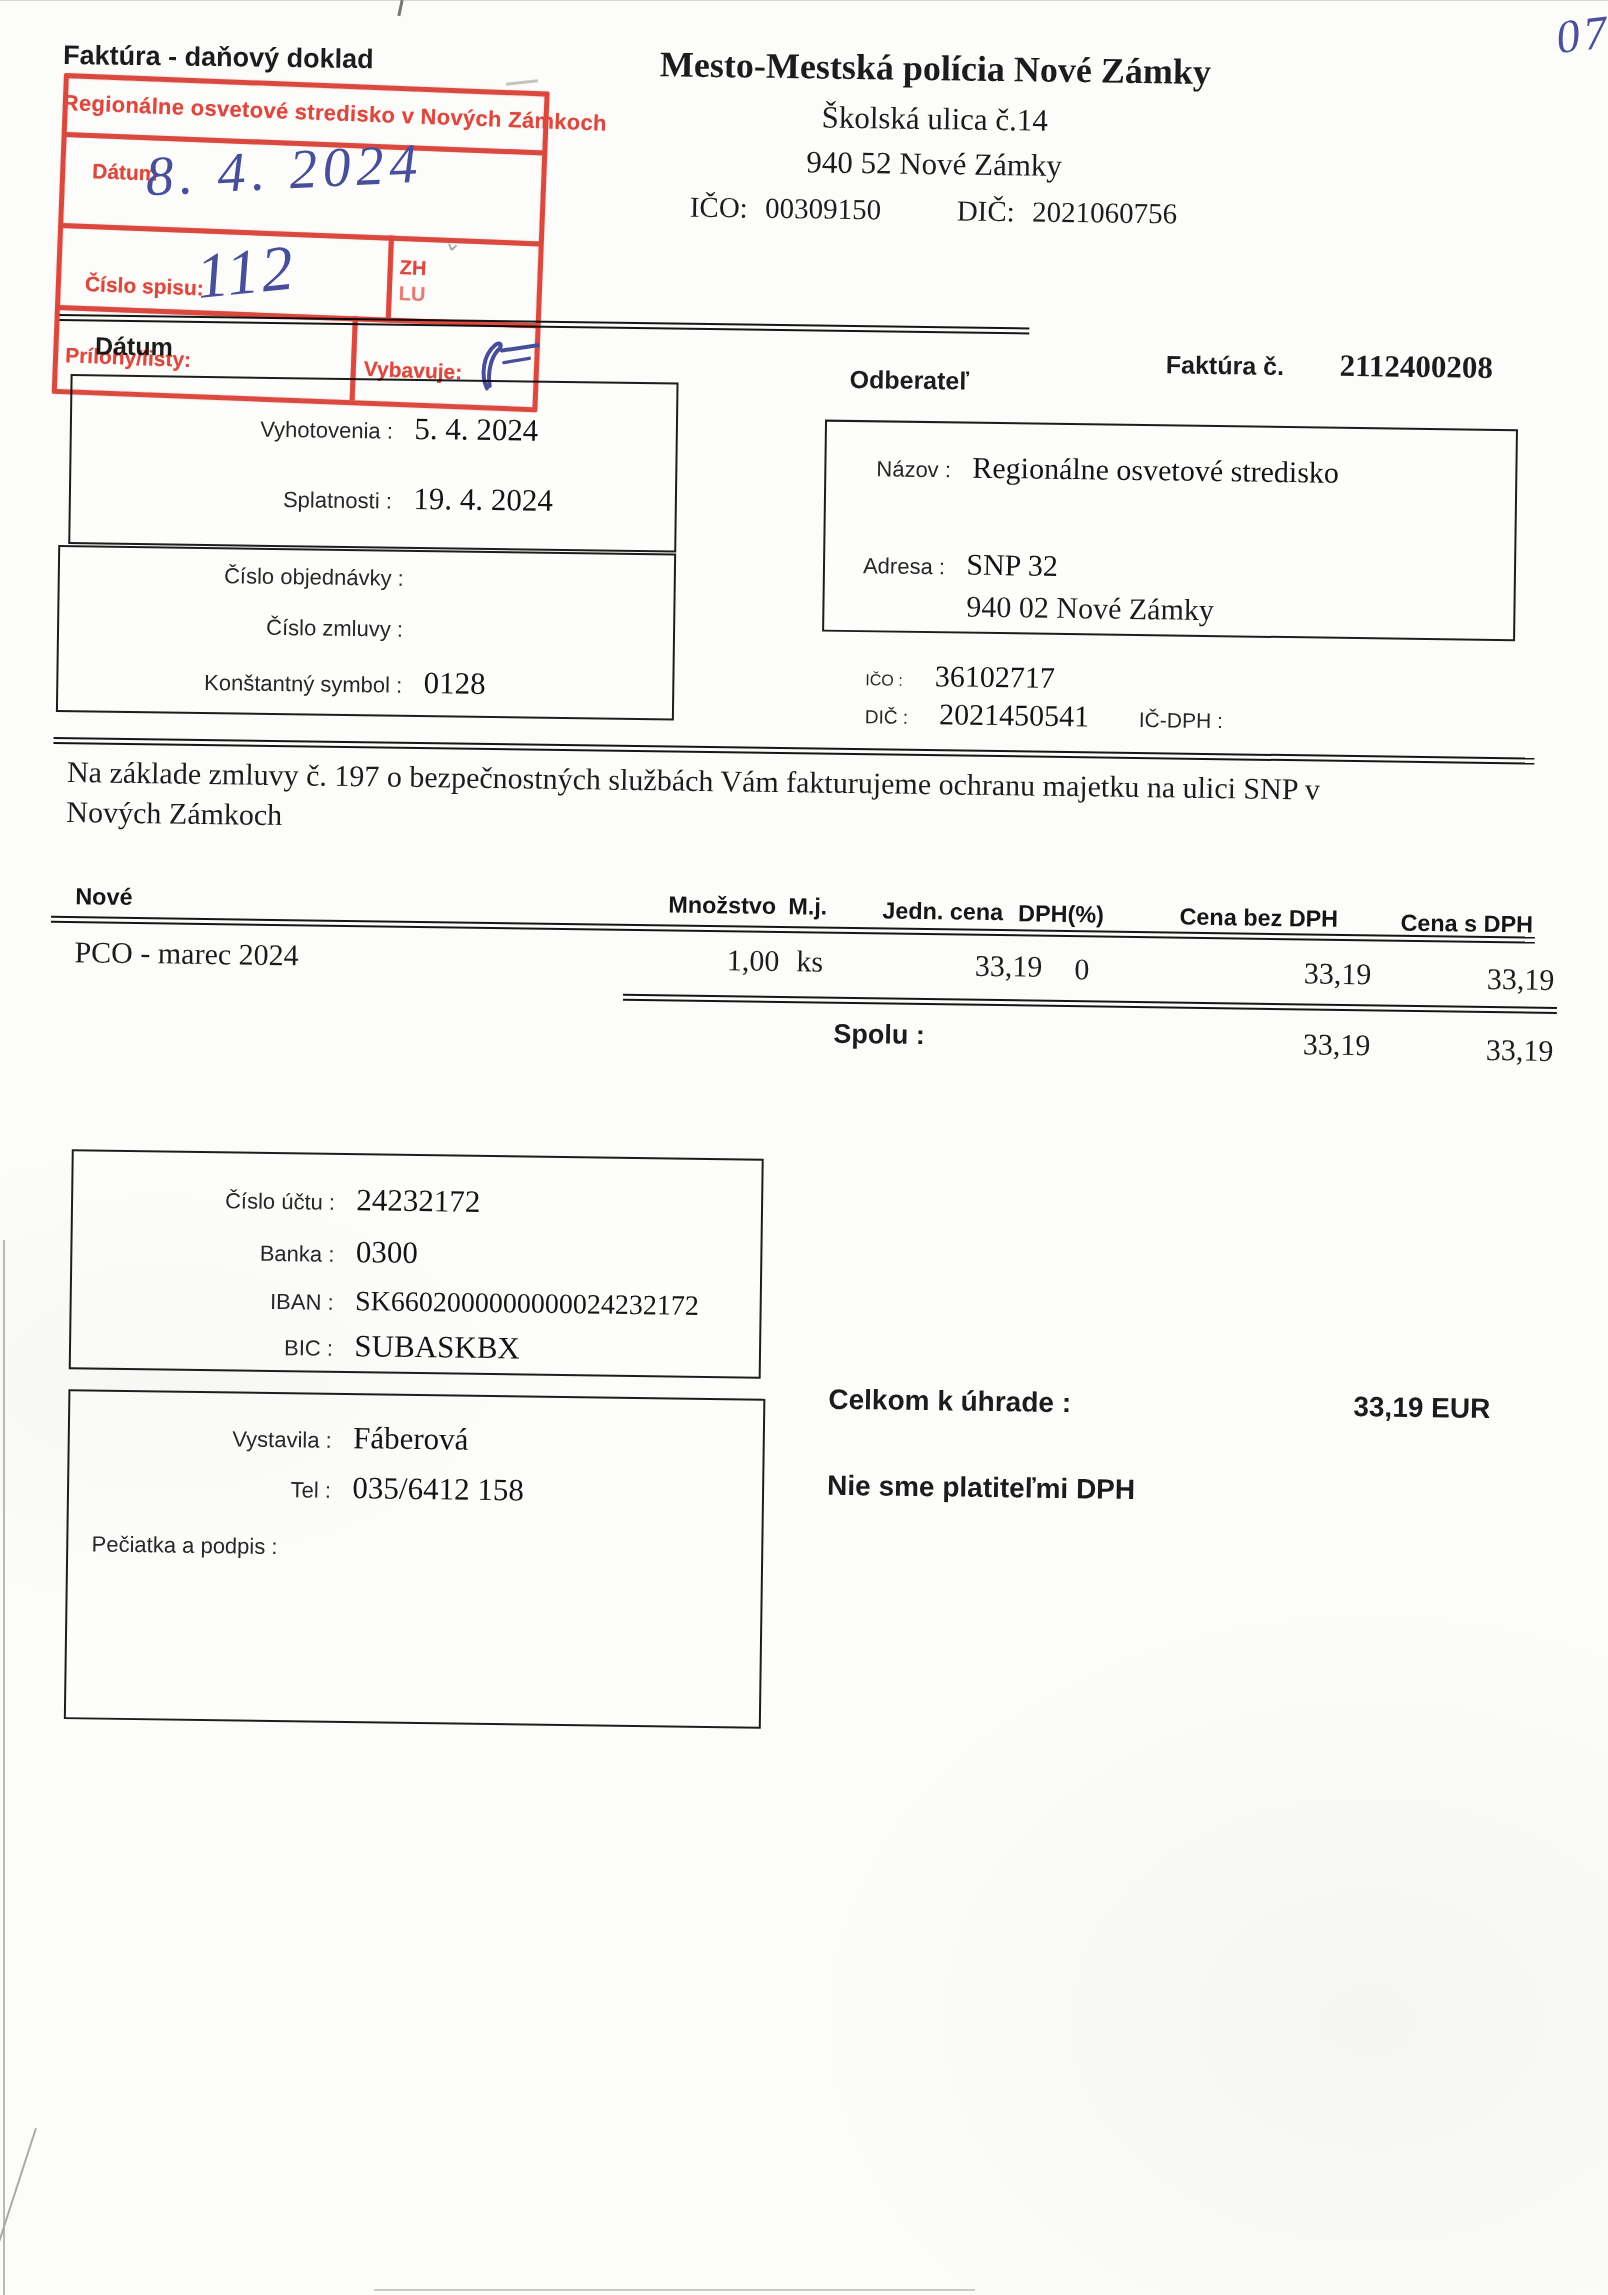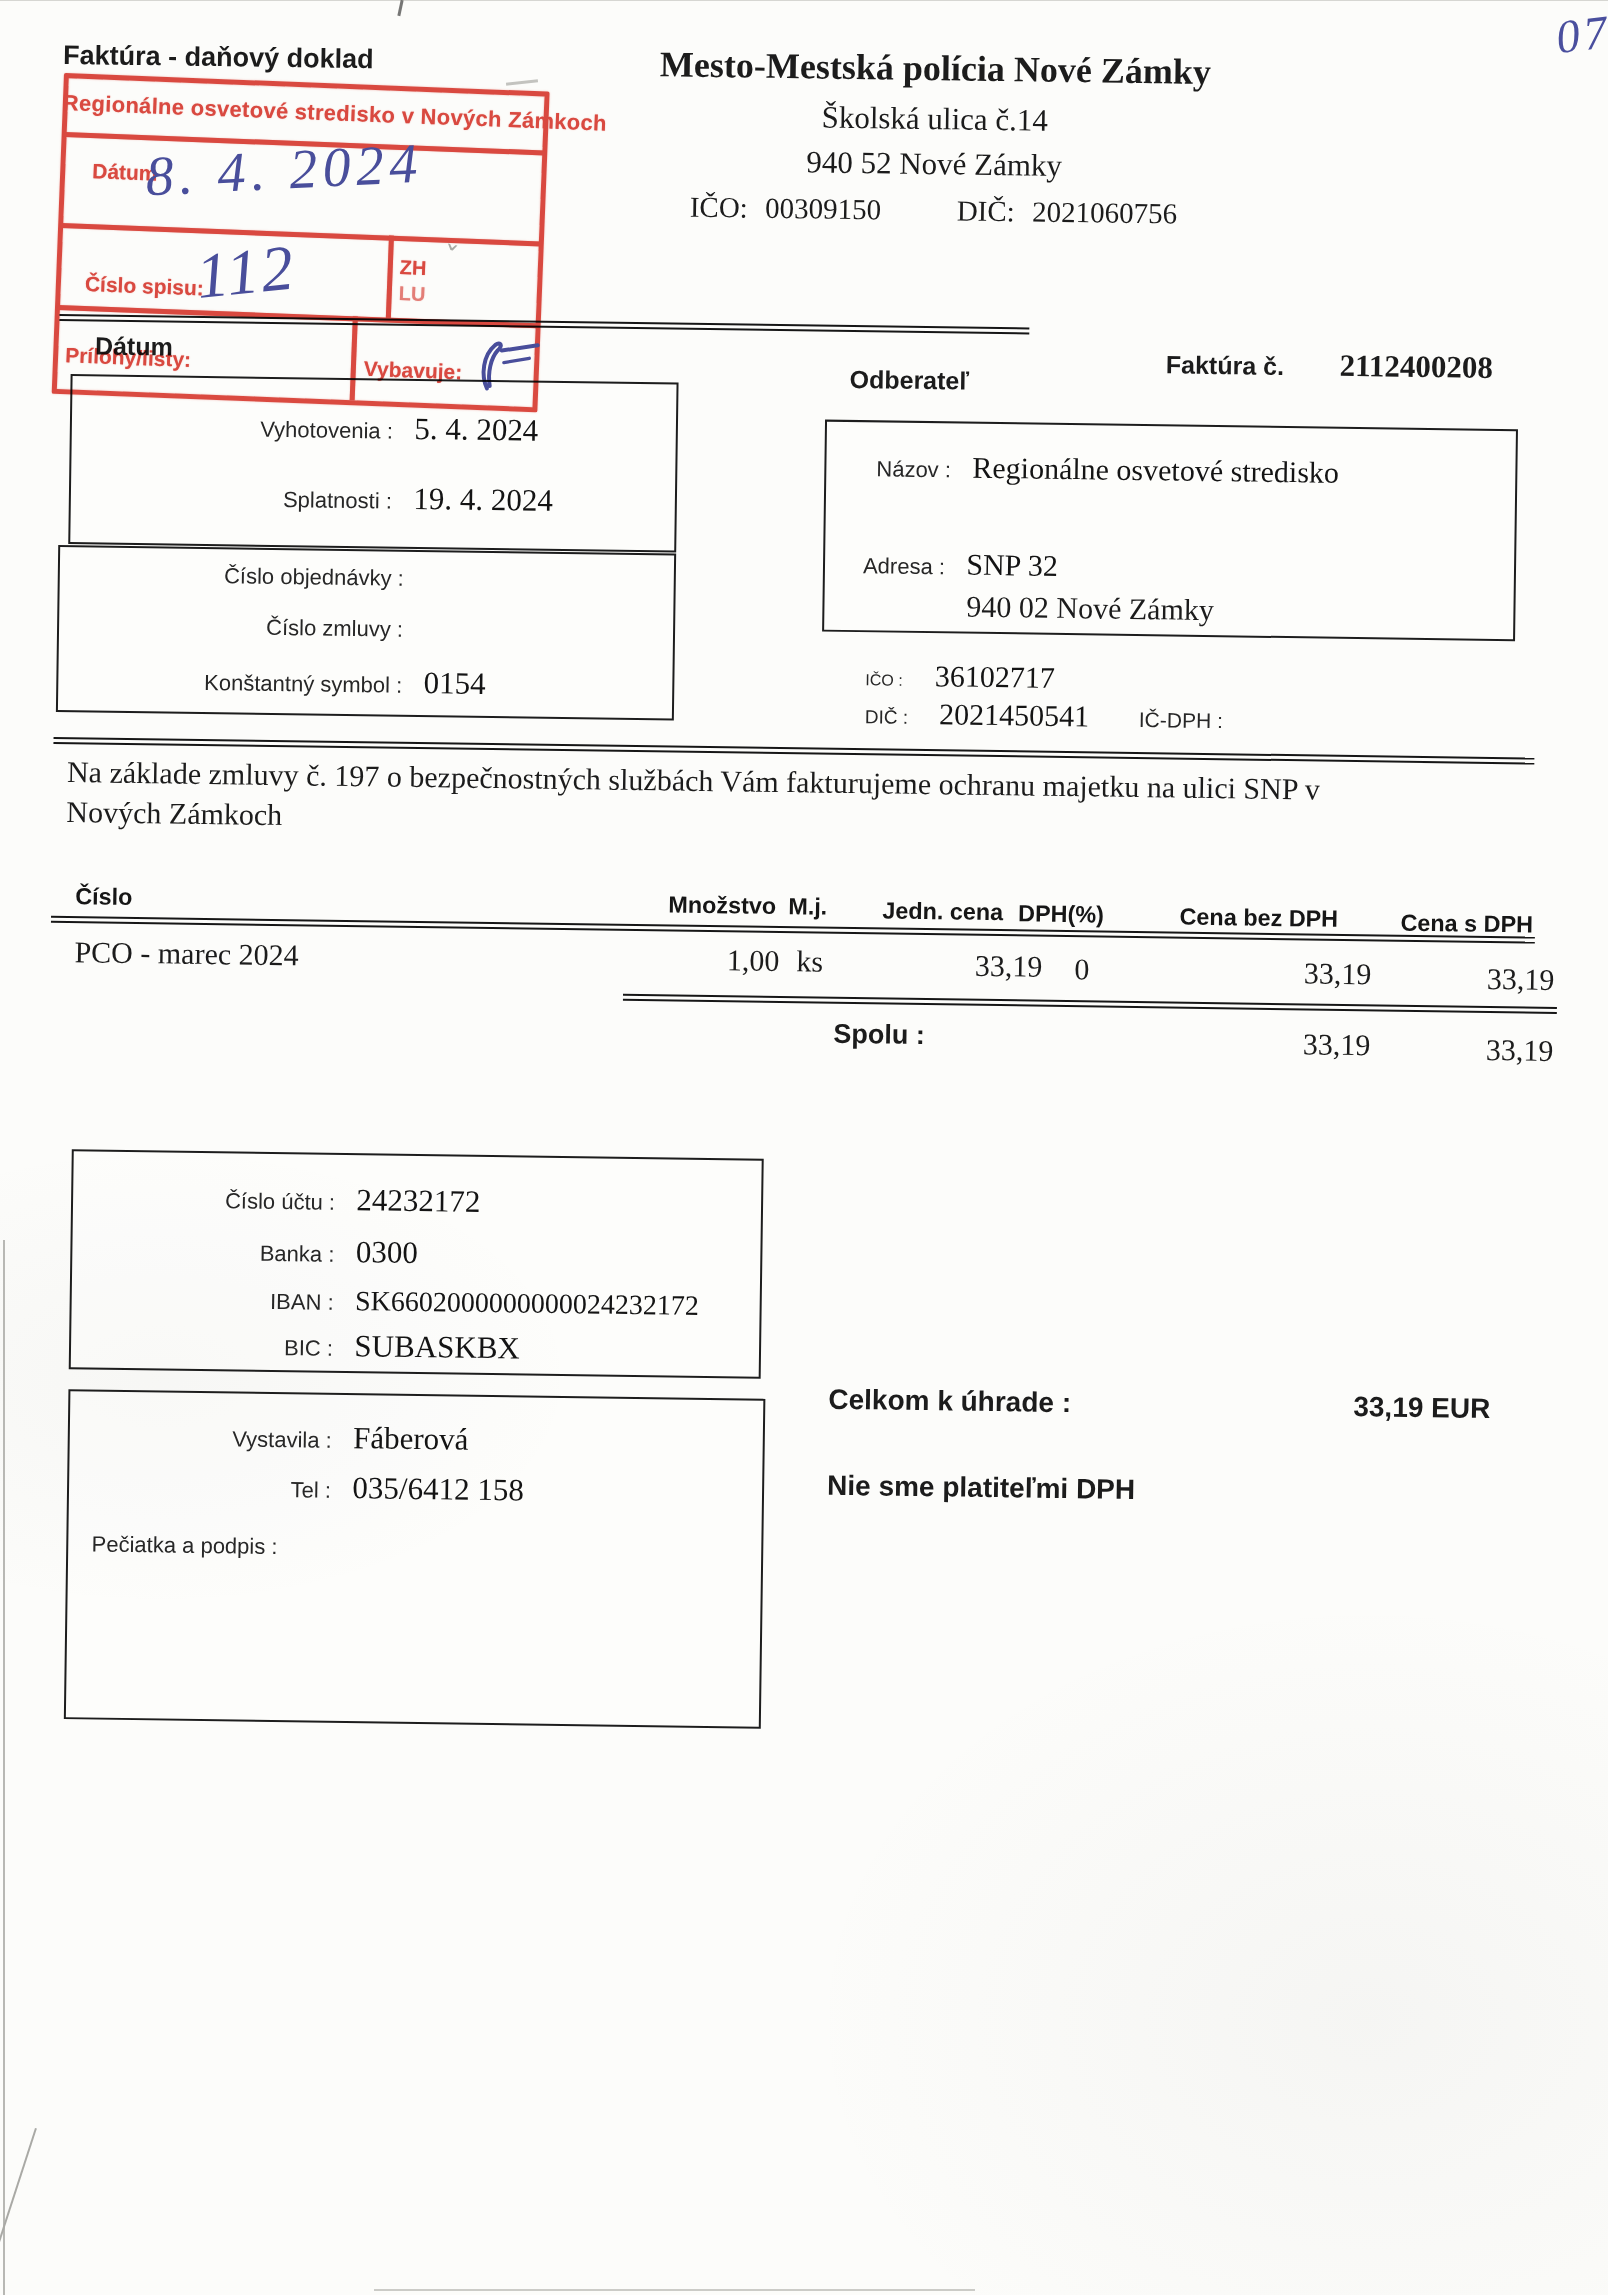--- a/index.html
+++ b/index.html
@@ -74,21 +74,21 @@
     </div>
 
     <div class="abs bx" style="left:65px;top:545px;width:614px;height:163px;">
       <div class="rowline" style="left:0;top:16px;">
         <span class="lbl rlbl" style="width:344px;">Číslo objednávky :</span>
       </div>
       <div class="rowline" style="left:0;top:67px;">
         <span class="lbl rlbl" style="width:344px;">Číslo zmluvy :</span>
       </div>
       <div class="rowline" style="left:0;top:115px;">
-        <span class="lbl rlbl" style="width:344px;">Konštantný symbol :</span><span class="val">0154</span>
+        <span class="lbl rlbl" style="width:344px;">Konštantný symbol :</span><span class="val">0128</span>
       </div>
     </div>
 
     <div class="abs bx" style="left:830px;top:409px;width:689px;height:208px;">
       <div class="rowline" style="left:50px;top:29px;">
         <span class="lbl">Názov :</span><span class="val" style="font-size:30px;">Regionálne osvetové stredisko</span>
       </div>
       <div class="rowline" style="left:38px;top:126px;">
         <span class="lbl">Adresa :</span><span class="val" style="font-size:30px;">SNP 32</span>
       </div>
@@ -103,21 +103,21 @@
       <span class="lbl" style="font-size:21px;margin-left:47px;">IČ-DPH :</span>
     </div>
 
     <div class="abs dbl" style="left:63px;top:737px;width:1481px;"></div>
 
     <div class="abs serif" style="left:77px;top:752px;width:1483px;font-size:30px;line-height:40px;">
       <span style="display:block;" class="nw">Na základe zmluvy č. 197 o bezpečnostných službách Vám  fakturujeme ochranu majetku na ulici SNP v</span>
       <span style="display:block;">Nových Zámkoch</span>
     </div>
 
-    <div class="abs hdr" style="left:87px;top:883px;">Číslo</div>
+    <div class="abs hdr" style="left:87px;top:883px;">Nové</div>
     <div class="abs hdr tr" style="left:641px;top:883px;width:147px;">Množstvo</div>
     <div class="abs hdr" style="left:800px;top:883px;">M.j.</div>
     <div class="abs hdr tr" style="left:868px;top:886px;width:147px;">Jedn. cena</div>
     <div class="abs hdr" style="left:1030px;top:887px;">DPH(%)</div>
     <div class="abs hdr tr" style="left:1160px;top:888px;width:190px;">Cena bez DPH</div>
     <div class="abs hdr tr" style="left:1386px;top:891px;width:159px;">Cena s DPH</div>
 
     <div class="abs dbl" style="left:63px;top:916px;width:1484px;"></div>
 
     <div class="cell" style="left:87px;top:935px;">PCO - marec  2024</div>

